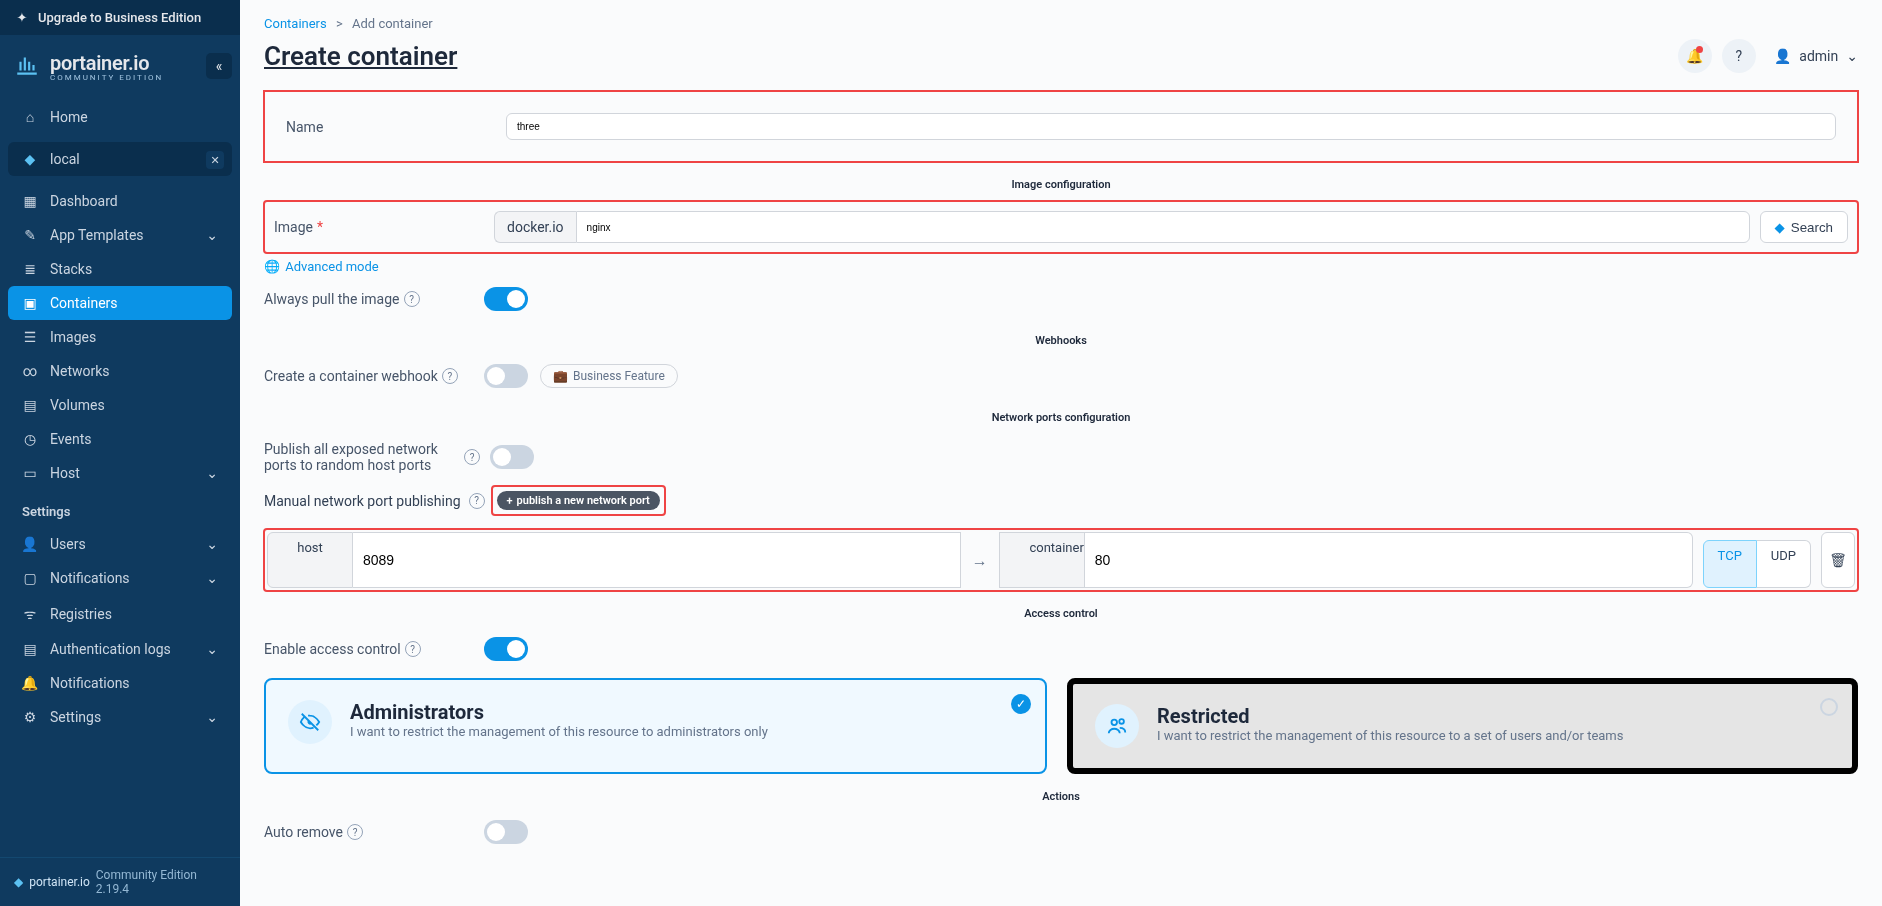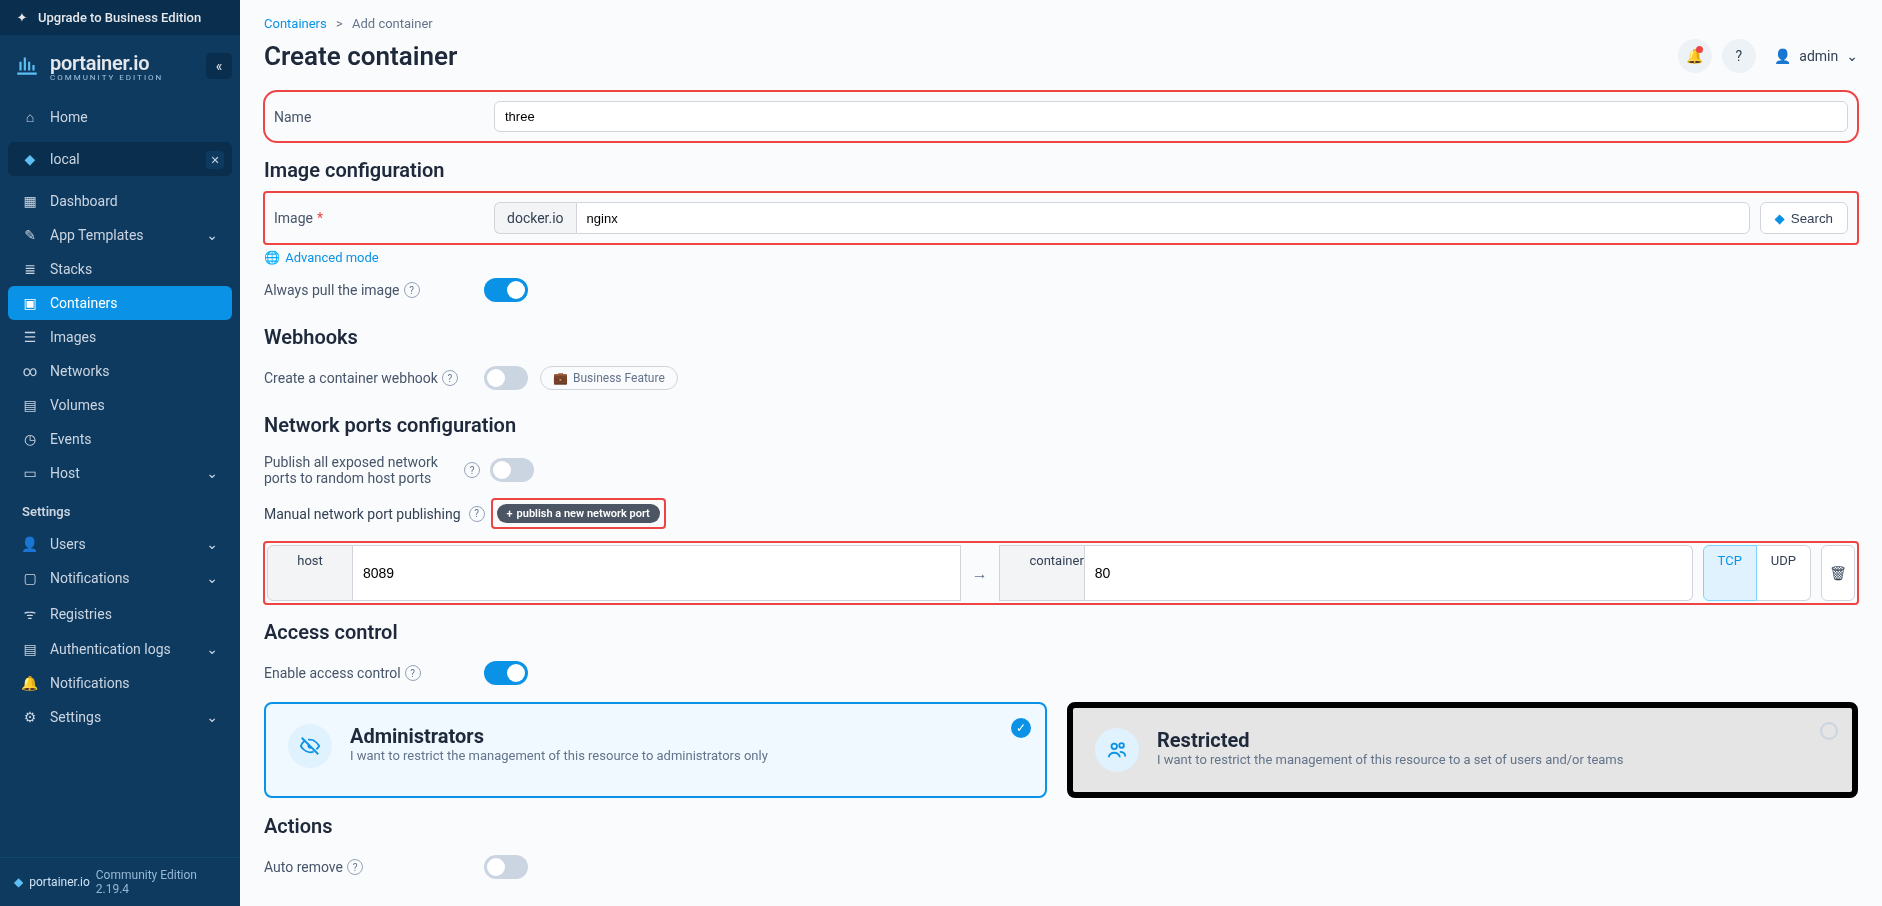--- a/index.html
+++ b/index.html
@@ -21,34 +21,34 @@
 .nav-chevron { margin-left: auto; }
 .nav-heading { padding: 14px 14px 8px 14px; font-size: 13px; font-weight: 600; color: #cbd5e1; }
 .sidebar-footer { padding: 10px 14px; font-size: 12px; color: #94b8d4; display:flex; align-items:center; gap:6px; border-top: 1px solid #134870; }
 .sidebar-footer .brand { color: #cfe4f5; }
 
 
 .main { flex: 1; display: flex; flex-direction: column; overflow: auto; background: #fafbfc; }
 .breadcrumb-bar { padding: 16px 24px 0 24px; font-size: 13px; color: #64748b; }
 .breadcrumb-bar a { color: #0a93e6; text-decoration: none; }
 .header-row { display: flex; align-items: center; padding: 8px 24px 18px 24px; }
-.page-title { font-size: 26px; font-weight: 600; color: #1e293b; flex: 1; }
+.page-title { font-size: 26px; font-weight: 600; color: #1e293b; flex: 1; text-decoration: underline; }
 .header-icons { display: flex; align-items: center; gap: 10px; }
 .icon-btn { width: 34px; height: 34px; border-radius: 50%; background: #edf2f7; display:flex;align-items:center;justify-content:center; cursor:pointer; position: relative; }
 .icon-btn.bell::after { content:''; width:7px;height:7px;background:#ef4444;border-radius:50%;position:absolute;top:7px;right:9px; }
 .user-block { display:flex; align-items:center; gap:8px; margin-left:8px; cursor:pointer; }
 
 
 .form-section { padding: 0 24px 40px 24px; }
 .form-row { display:flex; align-items:center; padding: 7px 0; }
 .form-label { width: 220px; font-size: 14px; color: #475569; display:flex; align-items:center; gap:4px; }
 .form-control { flex: 1; }
-.text-input { width: 100%; padding: 7px 10px; border: 1px solid #d1d5db; border-radius: 6px; font-size: 13px; background:#fff; }
+.text-input { width: 100%; padding: 7px 10px; border: 1px solid #d1d5db; border-radius: 6px; font-size: 10px; background:#fff; }
 .select-input { width: 100%; padding: 7px 10px; border: 1px solid #d1d5db; border-radius: 6px; font-size: 14px; background:#fff; color:#334155; appearance:none; background-image: linear-gradient(45deg, transparent 50%, #475569 50%), linear-gradient(135deg, #475569 50%, transparent 50%); background-position: calc(100% - 16px) 14px, calc(100% - 11px) 14px; background-size: 5px 5px; background-repeat: no-repeat; }
-.section-heading { font-size: 20px; font-weight: 600; color: #1e293b; padding: 16px 0 10px 0; }
+.section-heading { font-size: 11px; font-weight: 600; color: #1e293b; padding: 16px 0 10px 0; text-align: center; }
 .input-group { display:flex; }
 .input-addon { background:#f3f4f6; border:1px solid #d1d5db; padding:7px 12px; font-size:14px; border-radius:6px 0 0 6px; border-right:none; }
 .input-group .text-input { border-radius: 0 6px 6px 0; }
 .search-btn { margin-left:10px; padding:7px 14px; border:1px solid #d1d5db; border-radius:6px; background:#fff; cursor:pointer; display:flex;align-items:center;gap:6px; color:#334155; }
 .link-btn { color:#0a93e6; font-size:13px; cursor:pointer; display:inline-flex; align-items:center; gap:5px; padding:6px 0; }
 .req { color:#ef4444; }
 
 
 .toggle { width:44px; height:24px; background:#cbd5e1; border-radius:12px; position:relative; cursor:pointer; }
 .toggle::after { content:''; width:18px;height:18px;background:#fff;border-radius:50%;position:absolute;left:3px;top:3px; transition:0.15s; }
@@ -58,21 +58,21 @@
 .help-icon { width:16px;height:16px; border:1px solid #94a3b8; border-radius:50%; display:inline-flex;align-items:center;justify-content:center; font-size:10px; color:#64748b; cursor:pointer; }
 
 
 .pill-btn { background:#4b5563; color:#fff; font-size:11px; padding:3px 10px; border-radius:12px; cursor:pointer; display:inline-flex; align-items:center; gap:4px; font-weight:600; }
 .port-row { display:flex; align-items:stretch; gap:0; margin-top:8px; }
 .port-label { background:#f3f4f6; border:1px solid #d1d5db; padding:7px 0; width:86px; text-align:center; font-size:13px; }
 .port-input { border:1px solid #d1d5db; border-left:none; padding:19px 10px; font-size:14px; }
 .port-arrow { width:38px; display:flex;align-items:center;justify-content:center; color:#64748b; font-size:16px; }
 .proto-btn { border:1px solid #d1d5db; padding:7px 14px; font-size:13px; cursor:pointer; background:#fff; }
 .proto-btn.active { background:#e0f2fe; color:#0a93e6; border-color:#7dd3fc; }
-.proto-group { display:flex; margin-left:10px; }
+.proto-group { display:flex; margin-left:10px;margin-top:8px; }
 .proto-group .proto-btn:first-child { border-radius:6px 0 0 6px; }
 .proto-group .proto-btn:last-child { border-radius:0 6px 6px 0; border-left:none; }
 .trash-btn { border:1px solid #d1d5db; border-radius:6px; width:34px; display:flex;align-items:center;justify-content:center; cursor:pointer; margin-left:10px; background:#fff; }
 
 
 .access-cards { display:flex; gap:20px; margin-top:10px; }
 .access-card { flex:1; border:6px solid #000000; border-radius:8px; padding:20px 22px; display:flex; gap:18px; position:relative; background:#e5e5e5; cursor:pointer; }
 .access-card.selected { border:2px solid #0a93e6; background:#f0f9ff; }
 .access-card .icon-wrap { width:44px;height:44px; border-radius:50%; background:#e0f2fe; display:flex;align-items:center;justify-content:center; flex-shrink:0; color:#0a93e6; }
 .access-card.selected .check { position:absolute; right:14px; top:14px; width:20px;height:20px;background:#0a93e6;border-radius:50%;color:#fff;display:flex;align-items:center;justify-content:center;font-size:12px; }
@@ -221,21 +221,21 @@
           <span>👤</span>
           <span>admin</span>
           <span>⌄</span>
         </div>
       </div>
     </div>
 
     <div class="form-section">
 
       
-      <div class="form-row hl" style="padding:10px;border-radius:13px;justify-content:space-between;">
+      <div class="form-row hl" style="padding:22px;border-radius:0;justify-content:space-between;">
         <div class="form-label">Name</div>
         <div class="form-control">
           <input class="text-input" value="three" style="">
         </div>
       </div>
 
       
       <div class="section-heading">Image configuration</div>
 
 

